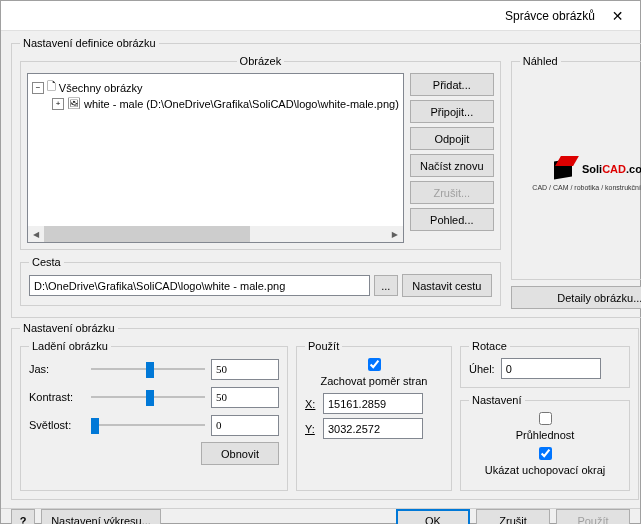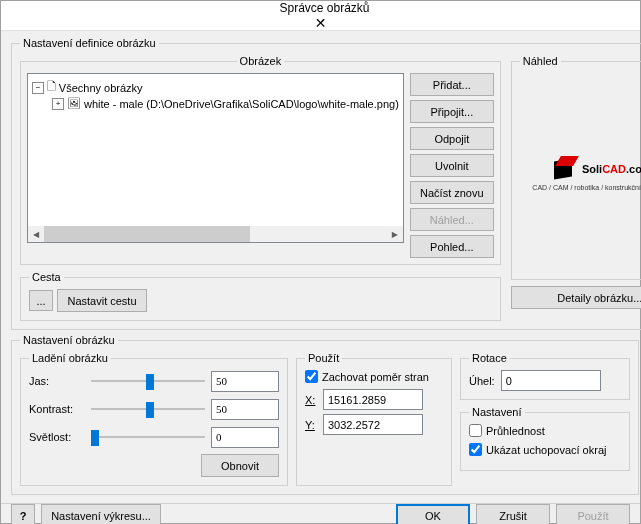--- a/index.html
+++ b/index.html
@@ -1,18 +1,18 @@
 <!DOCTYPE html>
 <html><head>
 <meta charset="utf-8">
 <style>
 * { box-sizing: border-box; font-family: "Segoe UI", Tahoma, sans-serif; font-size: 11px; }
 body { margin: 0; background: #fff; }
 .window { width: 641px; height: 524px; border: 1px solid #a0a0a0; background: #f0f0f0; display: flex; flex-direction: column; }
-.titlebar { height: 30px; background: #fff; display: flex; align-items: center; justify-content: flex-start; border-bottom: 1px solid #e0e0e0; flex-direction: column; }
+.titlebar { height: 30px; background: #fff; display: flex; align-items: center; justify-content: flex-end; border-bottom: 1px solid #e0e0e0; }
 .titlebar .title { padding-left: 8px; font-size: 12px; }
 .titlebar .close { width: 45px; height: 30px; display: flex; align-items: center; justify-content: center; font-size: 14px; }
 .content { flex: 1; padding: 6px 1px 8px 10px; display: flex; flex-direction: column; gap: 4px; }
 fieldset { border: 1px solid #d0d0d0; margin: 0; padding: 6px 8px 8px 8px; }
 legend { padding: 0 3px; color: #000; }
 .row1 { display: flex; gap: 10px; }
 .def-group { flex: 1; }
 .obr-row { display: flex; gap: 6px; }
 .tree-box { flex: 1; height: 170px; background: #fff; border: 1px solid #828790; padding: 4px; overflow: hidden; position: relative; }
 .tree-item { display: flex; align-items: center; gap: 3px; white-space: nowrap; }
@@ -45,21 +45,21 @@
 .settings-inner { display:flex; gap:8px; }
 .laden { flex:1.4; }
 .slider-row { display:flex; align-items:center; gap:6px; margin-bottom:6px; height:22px;}
 .slider-row label { width:56px; }
 .slider { flex:1; height:20px; position:relative; }
 .slider-track { position:absolute; top:9px; left:0; right:0; height:2px; background:#c0c0c0; }
 .slider-thumb { position:absolute; top:3px; width:8px; height:16px; background:#0078d7; }
 .slider-row input.num { width:68px;font-family:Liberation Serif, serif; }
 .reset-btn { width:78px; margin-left:172px;}
 .scale { flex:1; }
-.check-row { display:flex; align-items:center; gap:4px; margin-bottom:6px;}
+.check-row { display:flex; align-items:center; gap:4px; margin-bottom:6px;flex-direction:column;}
 .xy-row { display:flex; align-items:center; gap:4px; margin-bottom:4px;}
 .xy-row label { width:14px; text-decoration:underline;}
 .xy-row input.num { width:100px; }
 .rot { width:170px; }
 .rot-row { display:flex; align-items:center; gap:6px; margin-bottom:0;}
 .rot-row input.num { width:100px; }
 .footer { height:36px; display:flex; align-items:center; padding:0 10px; gap:6px; border-top:1px solid #d0d0d0;}
 .footer .spacer { flex:1; }
 .footer .btn { width:74px; }
 .footer .help { width:24px; font-weight:bold;}
@@ -99,31 +99,31 @@
                   <div class="sb-track">
                       <div class="sb-thumb"></div>
                     </div>
                   <div class="sb-btn">▶</div>
                 </div>
               </div>
               <div class="btn-col">
                 <div class="btn">Přidat...</div>
                 <div class="btn">Připojit...</div>
                 <div class="btn">Odpojit</div>
-                <div class="btn">Uvolnit</div>
                 <div class="btn">Načíst znovu</div>
-                <div class="btn disabled">Náhled...</div>
+                <div class="btn disabled">Zrušit...</div>
                 <div class="btn">Pohled...</div>
               </div>
             </div>
           </fieldset>
           <div class="path-row">
             <fieldset class="path-group">
               <legend>Cesta</legend>
               <div class="path-inner">
+                <input class="text" value="D:\OneDrive\Grafika\SoliCAD\logo\white - male.png" style="">
                 <div class="browse">...</div>
                 <div class="btn" style="width:90px">Nastavit cestu</div>
               </div>
             </fieldset>
           </div>
         </div>
         <div style="width:180px; display:flex; flex-direction:column; gap:6px;">
           <fieldset class="preview-group">
             <legend>Náhled</legend>
             <div class="preview-box">

